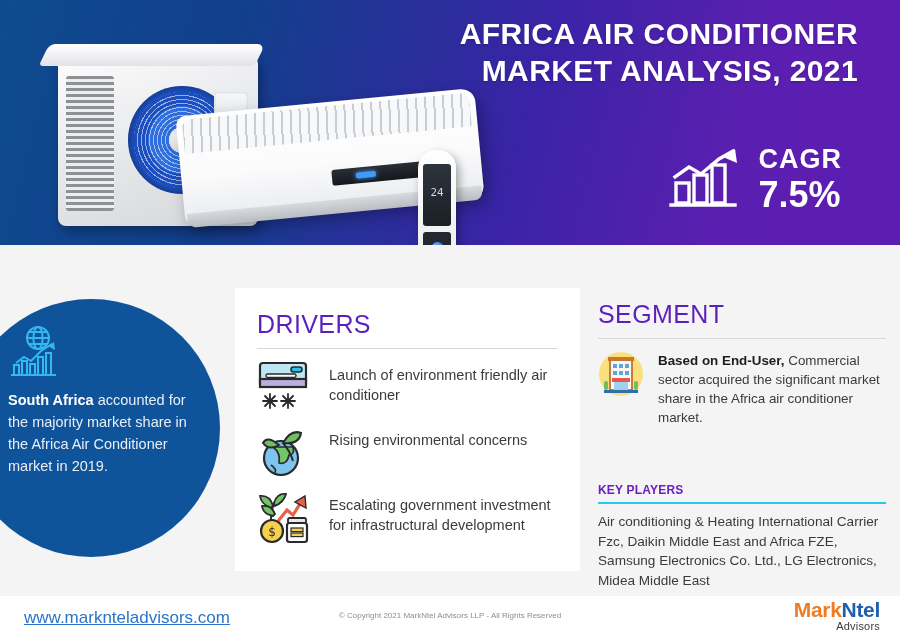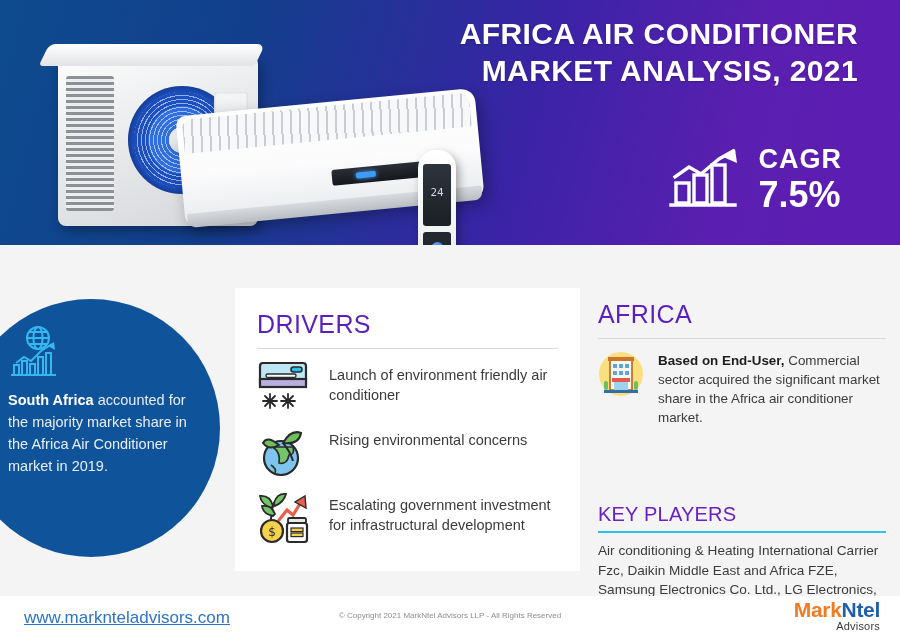--- a/index.html
+++ b/index.html
@@ -159,21 +159,21 @@
   .driver-txt{ font-size:14.5px; line-height:1.36; color:#3b3b3b; padding-top:6px; }
 
   
   .segment{ position:absolute; left:598px; top:300px; width:288px; }
   .seg-row{ display:flex; gap:14px; margin-top:12px; }
   .seg-ico{ width:46px; height:46px; flex:none; }
   .seg-txt{ font-size:13.4px; line-height:1.42; color:#3b3b3b; }
   .seg-txt b{ color:#1d1d1d; font-weight:bold; }
 
   .kp{ position:absolute; left:598px; top:483px; width:288px; }
-  .kp-title{ color:#6b20c4; font-size:20px; font-weight:normal; letter-spacing:.2px;margin-top:20px; }
+  .kp-title{ color:#6b20c4; font-size:12px; font-weight:bold; letter-spacing:.2px; }
   .kp-rule{ height:2px; background:#29c6ef; margin-top:5px; }
   .kp-list{ margin-top:8px; font-size:13.6px; line-height:1.44; color:#3b3b3b; }
 
   
   .footer{ position:absolute; left:0; top:596px; width:900px; height:42px; background:#fff; }
   .f-url{ position:absolute; left:24px; top:12px; font-size:17px; color:#2b74c9; }
   .f-copy{ position:absolute; left:0; right:0; top:15px; text-align:center; font-size:8px; color:#8e8e8e; }
   .logo{ position:absolute; right:20px; top:3px; text-align:right; line-height:1; }
   .logo-main{ font-size:21px; font-weight:bold; letter-spacing:-.3px; }
   .logo-mark{ color:#ef7c22; }
@@ -311,21 +311,21 @@
       <g fill="#f6d24c" stroke="#2a2a2a" stroke-width="1.2">
         <rect x="34" y="38" width="12" height="3.6"></rect>
         <rect x="34" y="43" width="12" height="3.6"></rect>
       </g>
     </svg>
     <div class="driver-txt">Escalating government investment for infrastructural development</div>
   </div>
 </div>
 
 <div class="segment">
-  <div class="sec-title">AFRICA</div>
+  <div class="sec-title">SEGMENT</div>
   <div class="rule" style="margin:9px 0 0 0"></div>
   <div class="seg-row">
     <svg class="seg-ico" viewBox="0 0 46 46">
       <circle cx="23" cy="23" r="22" fill="#fadf7f"></circle>
       <rect x="12" y="8" width="22" height="31" fill="#fbf6ef" stroke="#b5651d" stroke-width="1.6"></rect>
       <rect x="10" y="6" width="26" height="4" fill="#c8772c"></rect>
       <g fill="#5aa7e0">
         <rect x="15" y="13" width="4" height="4"></rect>
           <rect x="21" y="13" width="4" height="4"></rect>
           <rect x="27" y="13" width="4" height="4"></rect>

